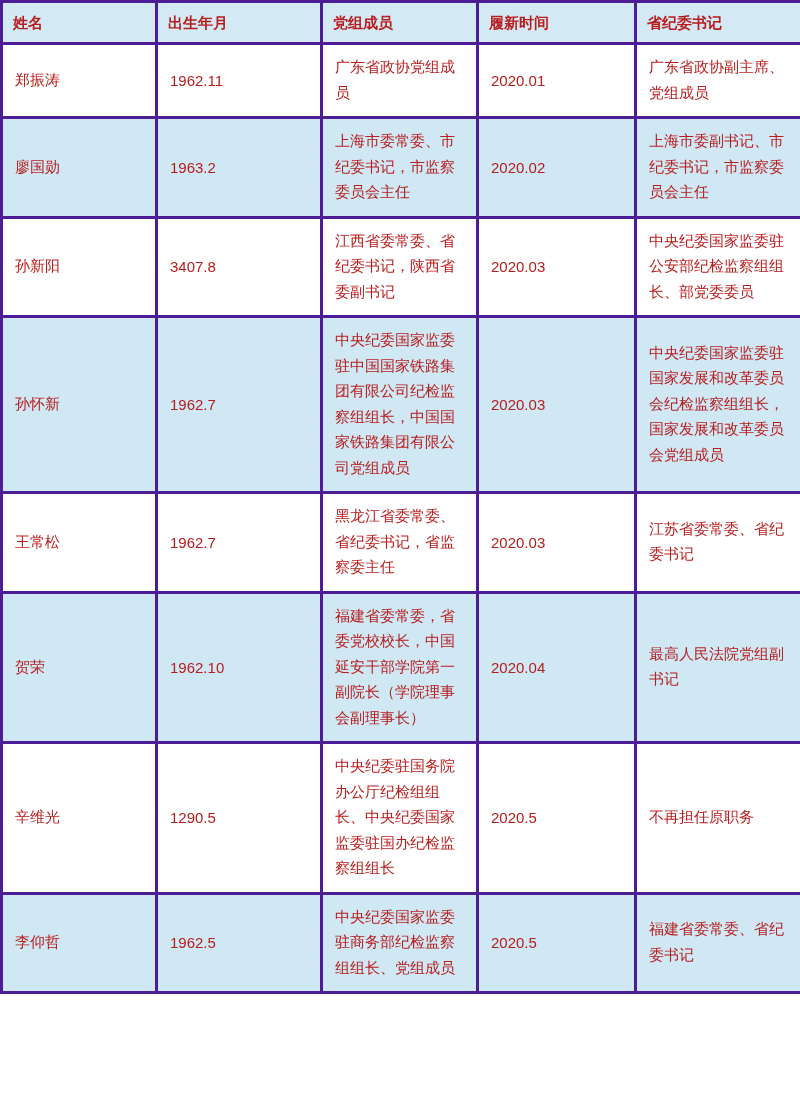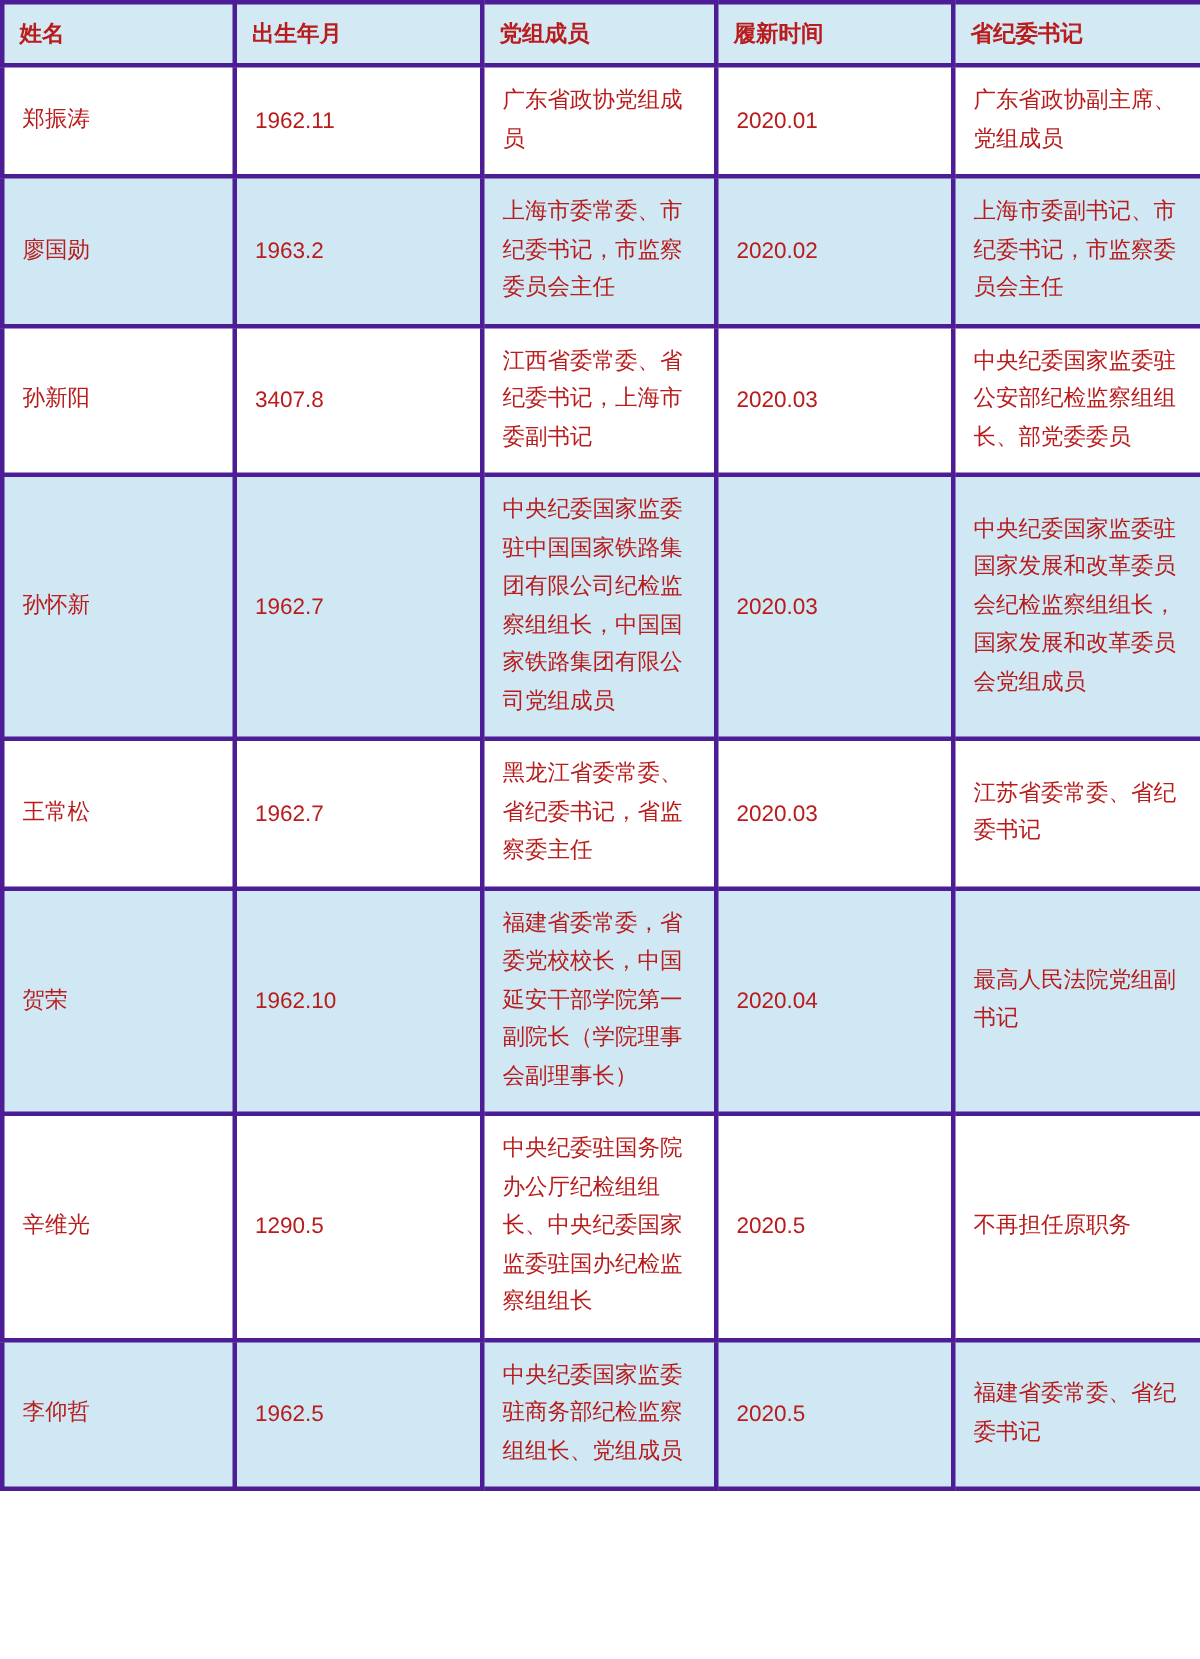--- a/index.html
+++ b/index.html
@@ -93,21 +93,21 @@
       <tr class="row-even">
         <td class="cell-name">廖国勋</td>
         <td class="cell-birth">1963.2</td>
         <td class="cell-prev">上海市委常委、市纪委书记，市监察委员会主任</td>
         <td class="cell-date">2020.02</td>
         <td class="cell-current">上海市委副书记、市纪委书记，市监察委员会主任</td>
       </tr>
       <tr class="row-odd">
         <td class="cell-name">孙新阳</td>
         <td class="cell-birth">3407.8</td>
-        <td class="cell-prev">江西省委常委、省纪委书记，上海市委副书记</td>
+        <td class="cell-prev">江西省委常委、省纪委书记，陕西省委副书记</td>
         <td class="cell-date">2020.03</td>
         <td class="cell-current">中央纪委国家监委驻公安部纪检监察组组长、部党委委员</td>
       </tr>
       <tr class="row-even">
         <td class="cell-name">孙怀新</td>
         <td class="cell-birth">1962.7</td>
         <td class="cell-prev">中央纪委国家监委驻中国国家铁路集团有限公司纪检监察组组长，中国国家铁路集团有限公司党组成员</td>
         <td class="cell-date">2020.03</td>
         <td class="cell-current">中央纪委国家监委驻国家发展和改革委员会纪检监察组组长，国家发展和改革委员会党组成员</td>
       </tr>

